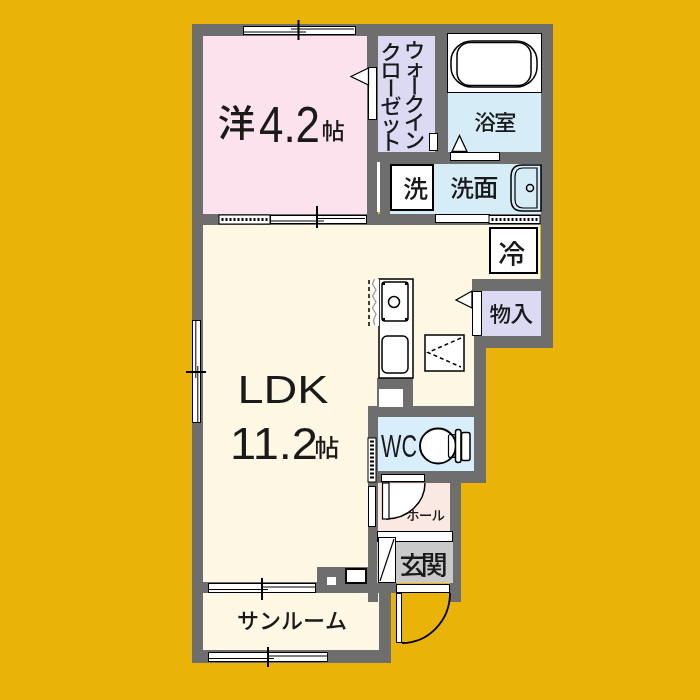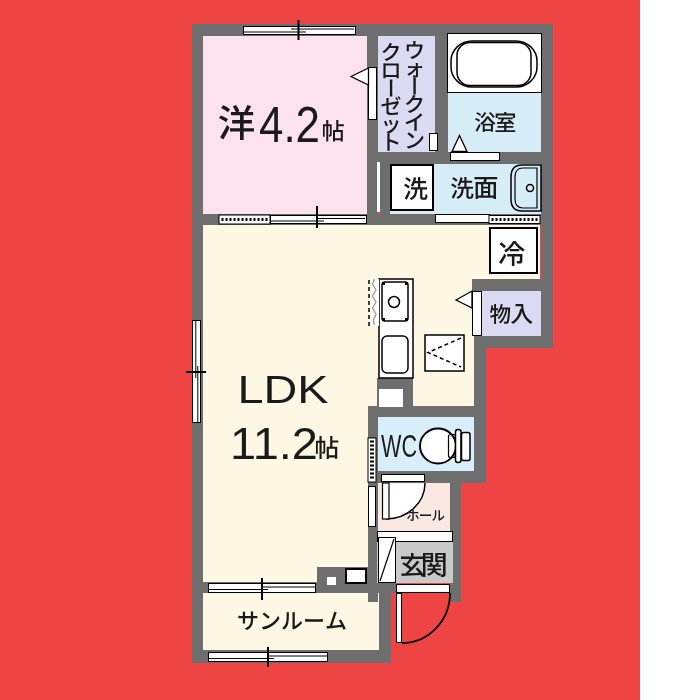--- a/index.html
+++ b/index.html
@@ -1,14 +1,14 @@
 <!DOCTYPE html>
 <html><head><meta charset="utf-8"><style>
 html,body{margin:0;padding:0;background:#fff}
-#p{position:relative;width:640px;height:700px;background:#ef4444;font-family:"Liberation Sans",sans-serif;overflow:hidden}
+#p{position:relative;width:700px;height:700px;background:#eab308;font-family:"Liberation Sans",sans-serif;overflow:hidden}
 .w{position:absolute;background:#6e6e6e}
 </style></head><body>
 <div id="p">
 <div style="position:absolute;left:202px;top:36px;width:165px;height:179px;background:#fbe2ec;"></div>
 <div style="position:absolute;left:378px;top:35px;width:57px;height:118px;background:#dbdaf2;"></div>
 <div style="position:absolute;left:447px;top:93px;width:94px;height:60px;background:#d6edf8;"></div>
 <div style="position:absolute;left:390px;top:164px;width:151px;height:51px;background:#d6edf8;"></div>
 <div style="position:absolute;left:202px;top:225px;width:338px;height:54px;background:#fdf7e3;"></div>
 <div style="position:absolute;left:202px;top:279px;width:272px;height:128px;background:#fdf7e3;"></div>
 <div style="position:absolute;left:202px;top:406px;width:166px;height:177px;background:#fdf7e3;"></div>

